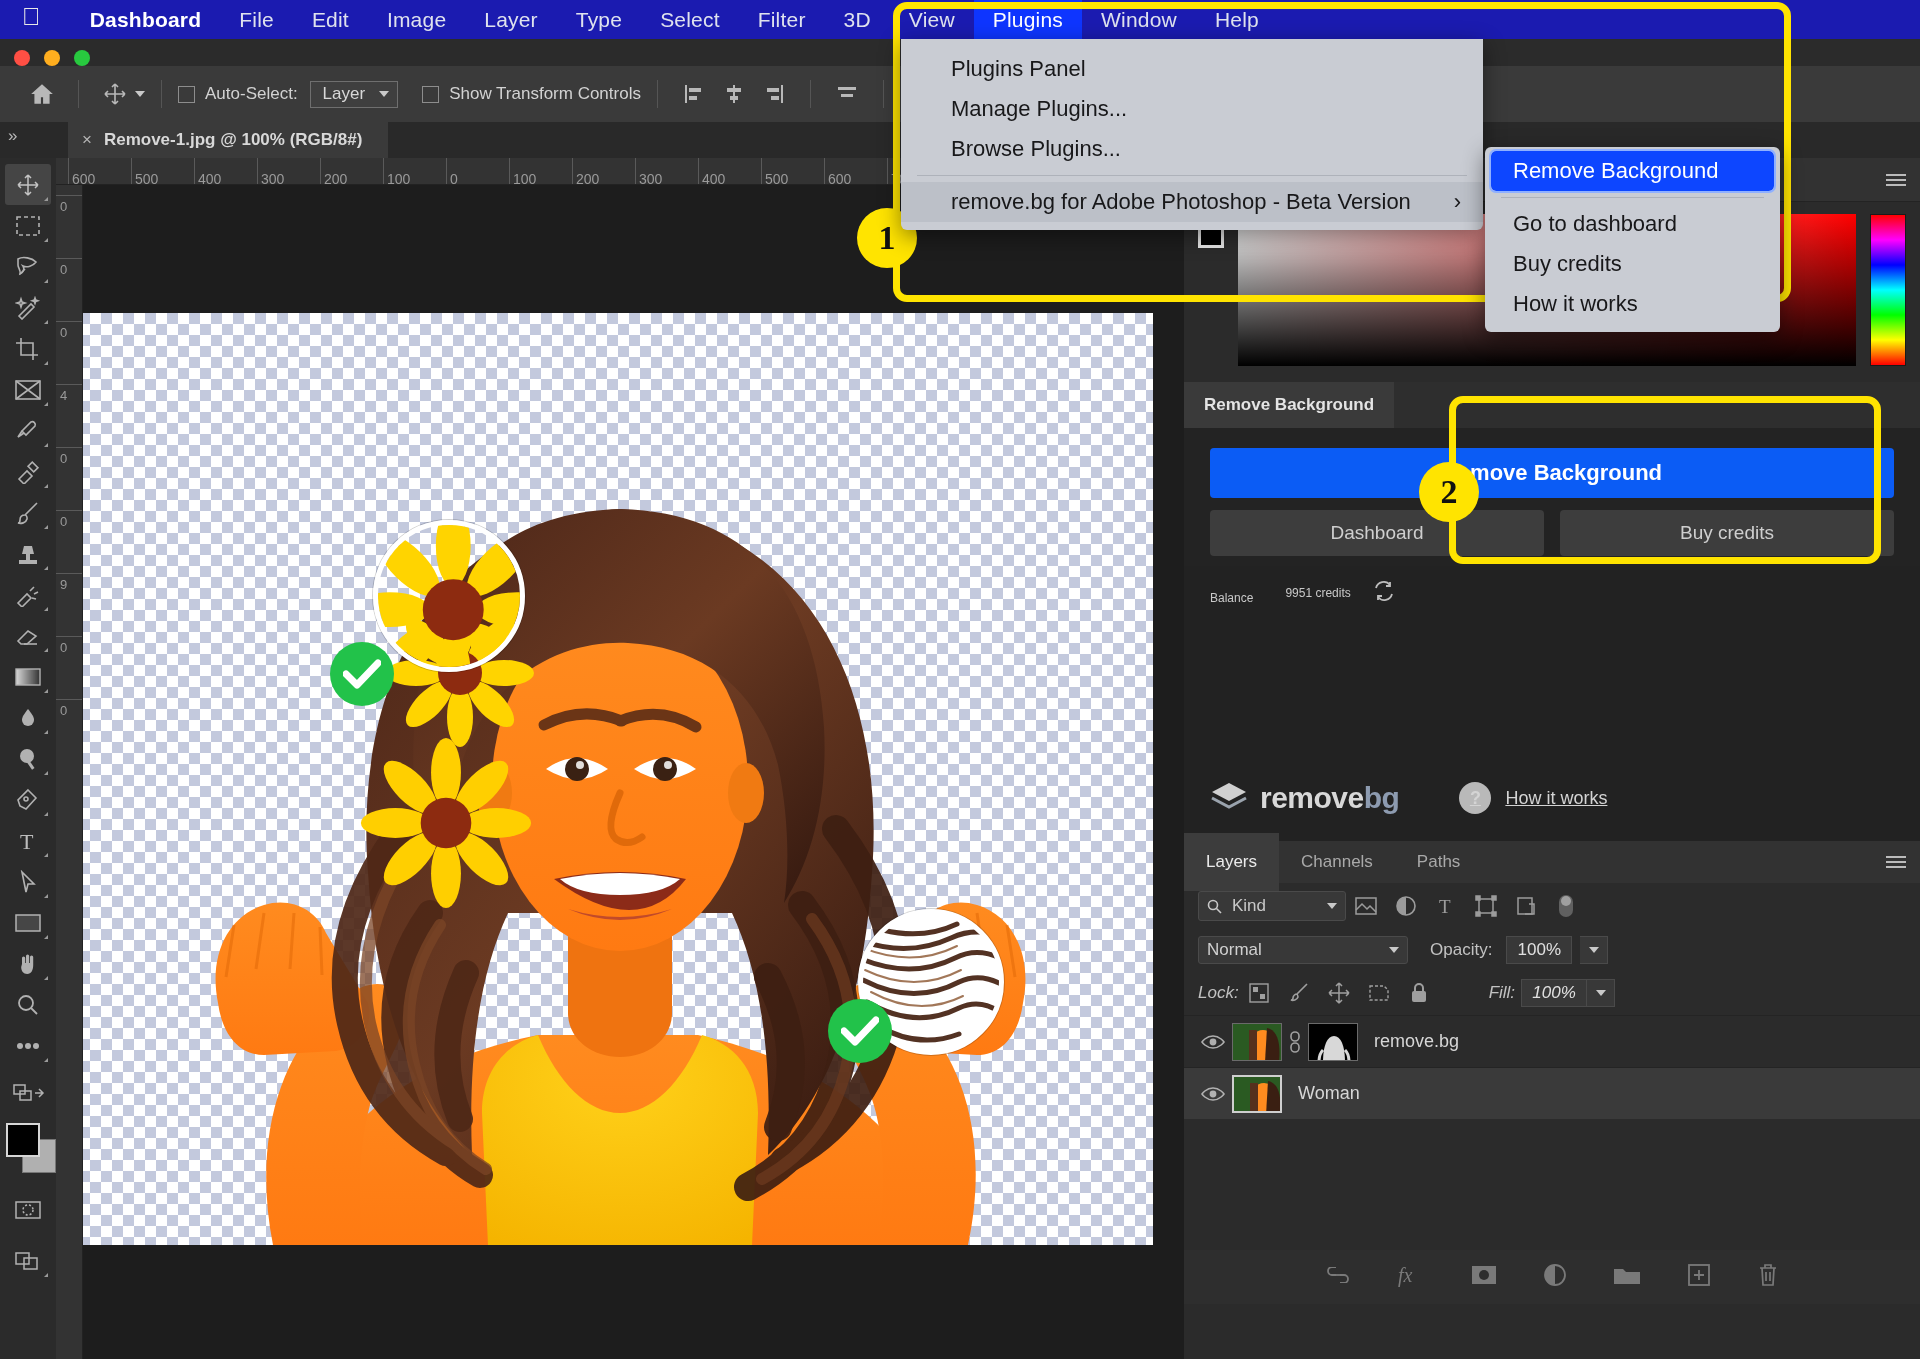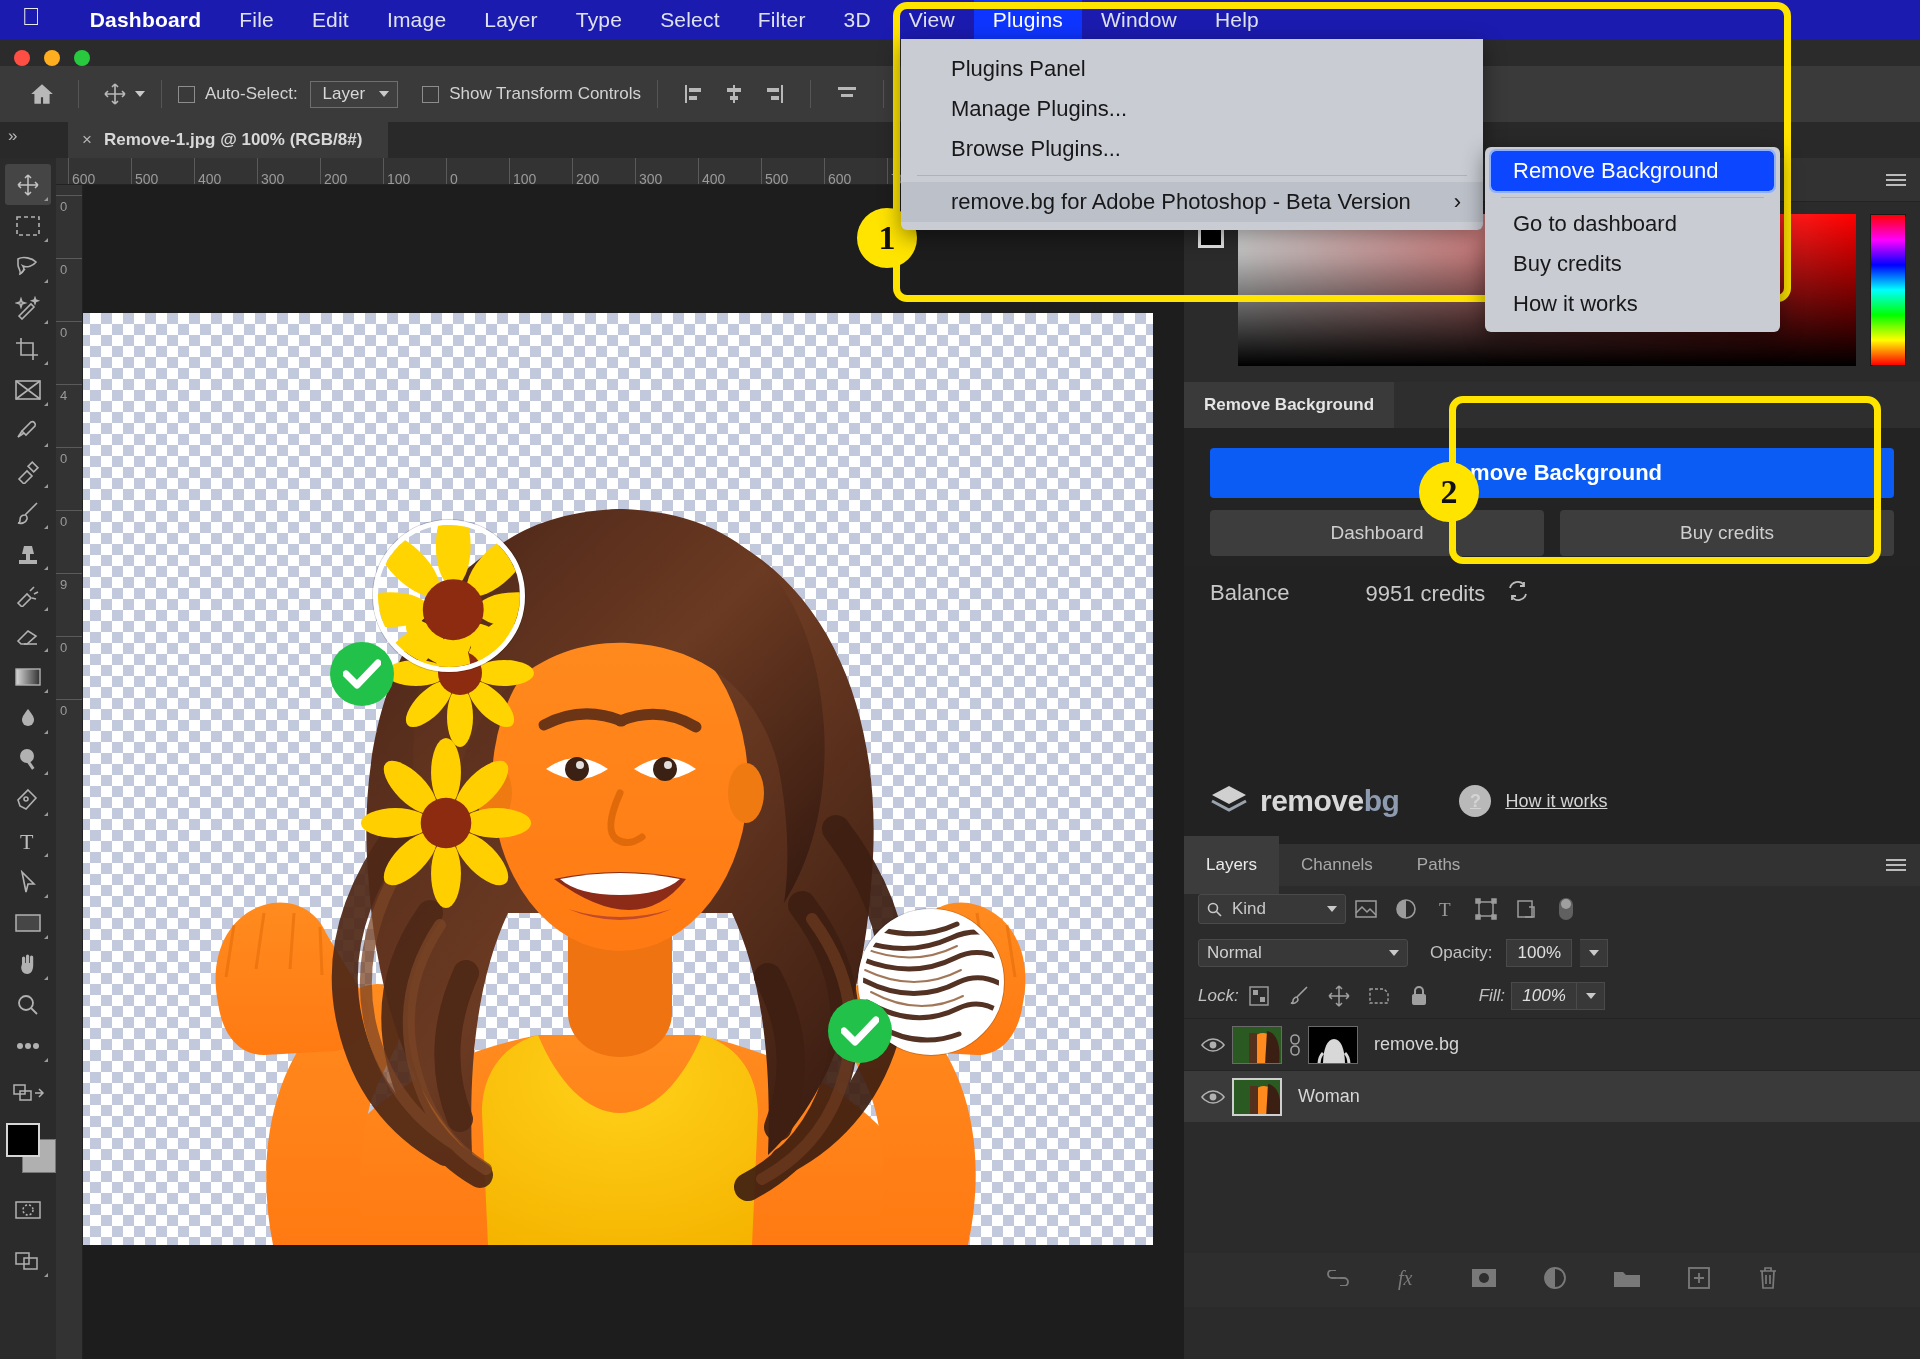--- a/index.html
+++ b/index.html
@@ -100,21 +100,21 @@
   .rbg-panel { background:#222222; }
   .rbg-head { display:flex; height:46px; background:#2e2e2e;}
   .rbg-tab { display:flex; align-items:center; padding:0 20px; color:#e4e4e4; font-size:17px;
      font-weight:bold; background:#3a3a3a;}
   .rbg-body { padding:20px 26px 10px 26px; background:#232323;}
   .btn-primary { display:flex; align-items:center; justify-content:center; width:100%; height:50px;
      background:#0b5cf5; color:#fff; font-size:22px; font-weight:bold; border-radius:4px;}
   .btn-row { display:flex; gap:16px; margin-top:12px;}
   .btn-sec { flex:1; height:46px; background:#3d3d3d; border-radius:4px; color:#cfcfcf;
      font-size:19px; display:flex; align-items:center; justify-content:center;}
-  .balance-row { display:flex; align-items:flex-start; gap:76px; padding:14px 26px 0 26px; color:#c9c9c9; font-size:22px;}
+  .balance-row { display:flex; align-items:flex-end; gap:32px; padding:14px 26px 0 26px; color:#c9c9c9; font-size:12px;}
   .rbg-foot { display:flex; align-items:center; gap:60px; padding:26px; }
   .rbg-logo { display:flex; align-items:center; gap:12px; }
   .rbg-logo .word { font-size:30px; font-weight:bold; color:#d8d8d8; letter-spacing:-.5px;}
   .rbg-logo .word b2 { color:#8d9bb0; }
   .howit { display:flex; align-items:center; gap:14px; }
   .qmark { width:32px;height:32px;border-radius:50%;background:#b9b9b9;color:#333;
      display:flex;align-items:center;justify-content:center;font-size:21px;font-weight:bold;}
   .howit span { color:#d4d4d4; font-size:18px; text-decoration:underline;}
 
   
@@ -823,21 +823,21 @@
             <svg width="22" height="20" viewBox="0 0 22 20" fill="none" stroke="#bdbdbd" stroke-width="1.4" stroke-dasharray="3 2">
               <path d="M2 3h14l4 4v10H2z"></path>
             </svg>
           </span>
         <span class="fi">
             <svg width="20" height="22" viewBox="0 0 20 22" fill="#bdbdbd">
               <rect x="3" y="9" width="14" height="11" rx="2"></rect>
               <path d="M6 9V6a4 4 0 018 0v3" fill="none" stroke="#bdbdbd" stroke-width="2"></path>
             </svg>
           </span>
-        <span class="lbl-s" style="margin-left:40px">Fill:</span>
+        <span class="lbl-s" style="margin-left:50px">Fill:</span>
         <span class="numbox">100%</span>
         <span class="numchev">
             <span class="chev"></span>
           </span>
       </div>
 
       <div class="layerrow">
         <span class="eye">
           <svg width="24" height="16" viewBox="0 0 24 16" fill="none" stroke="#cfcfcf" stroke-width="1.6">
               <path d="M1 8s4-6 11-6 11 6 11 6-4 6-11 6S1 8 1 8z"></path>

